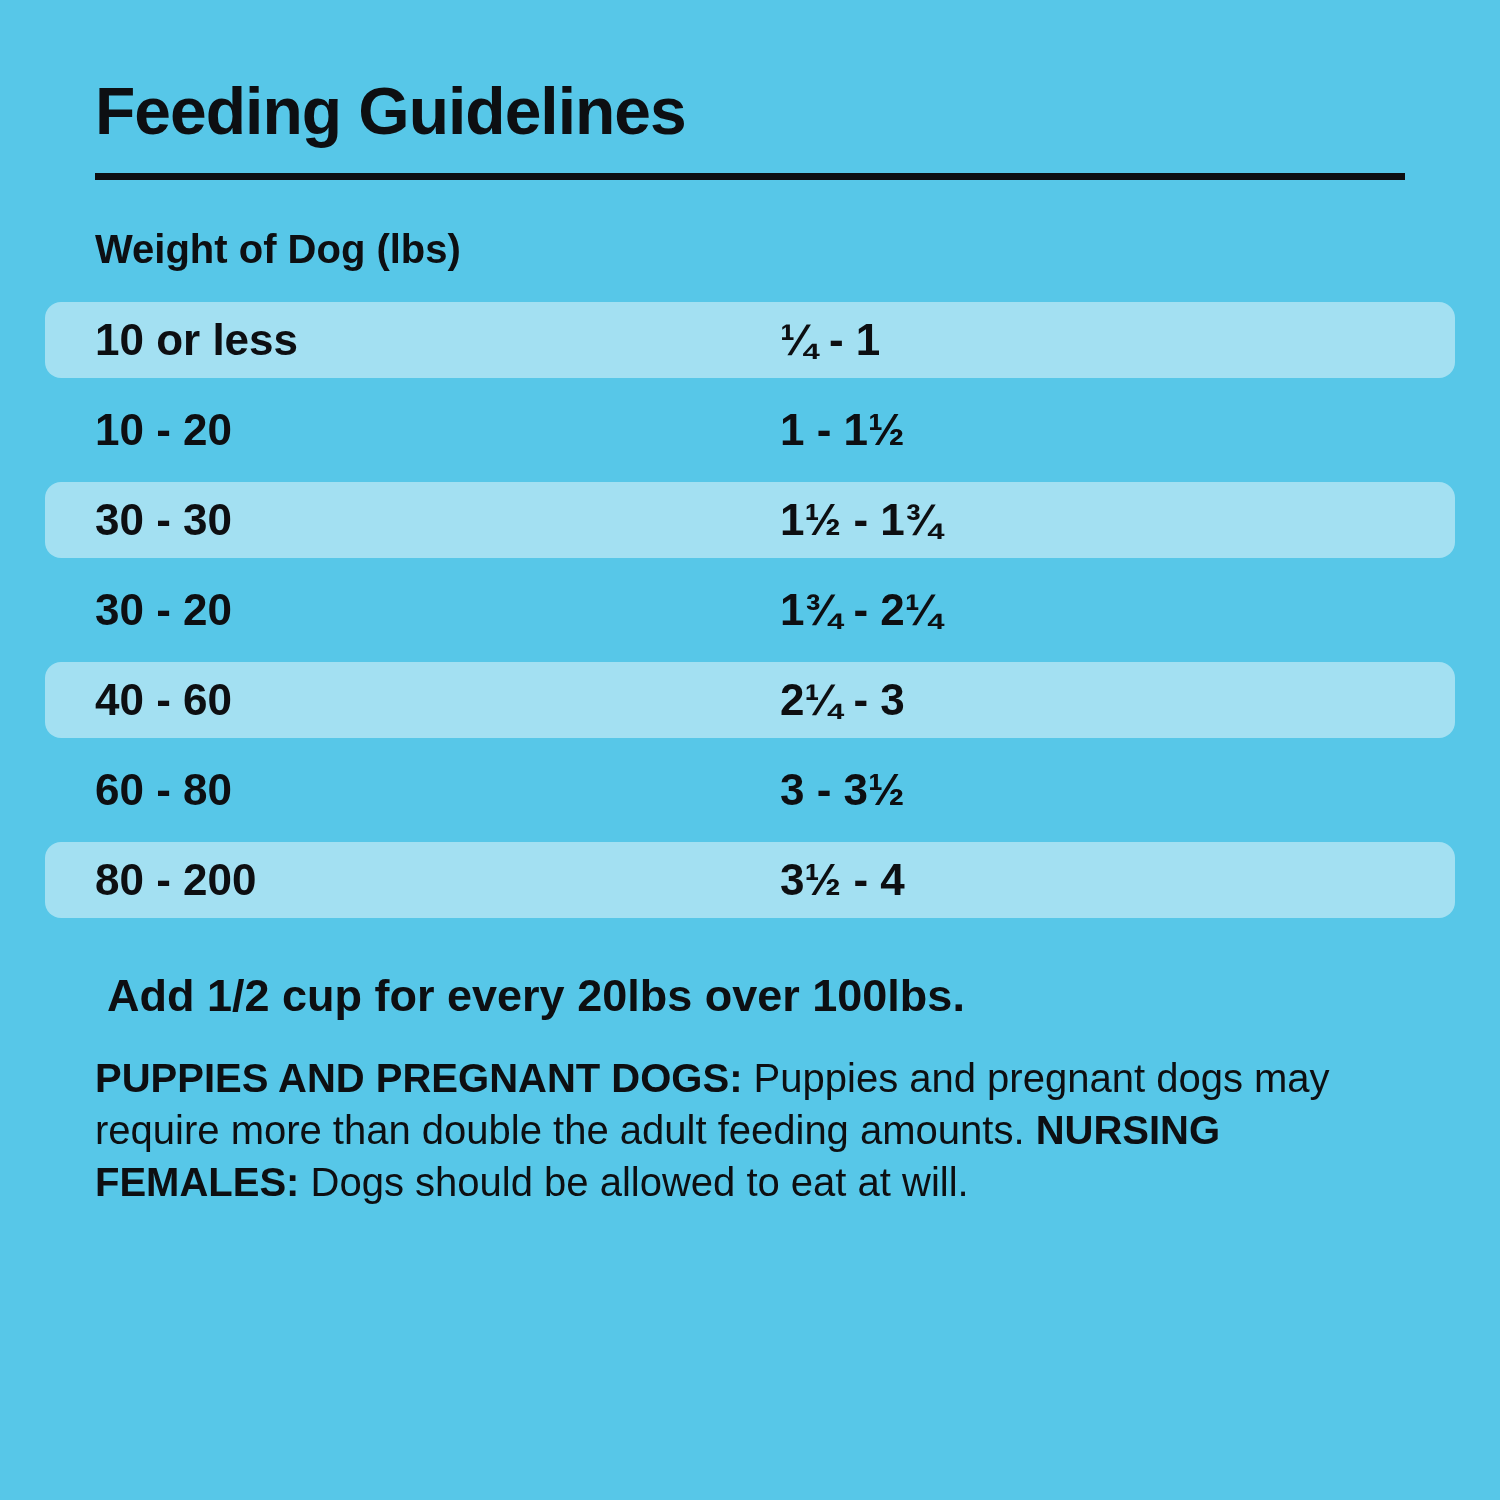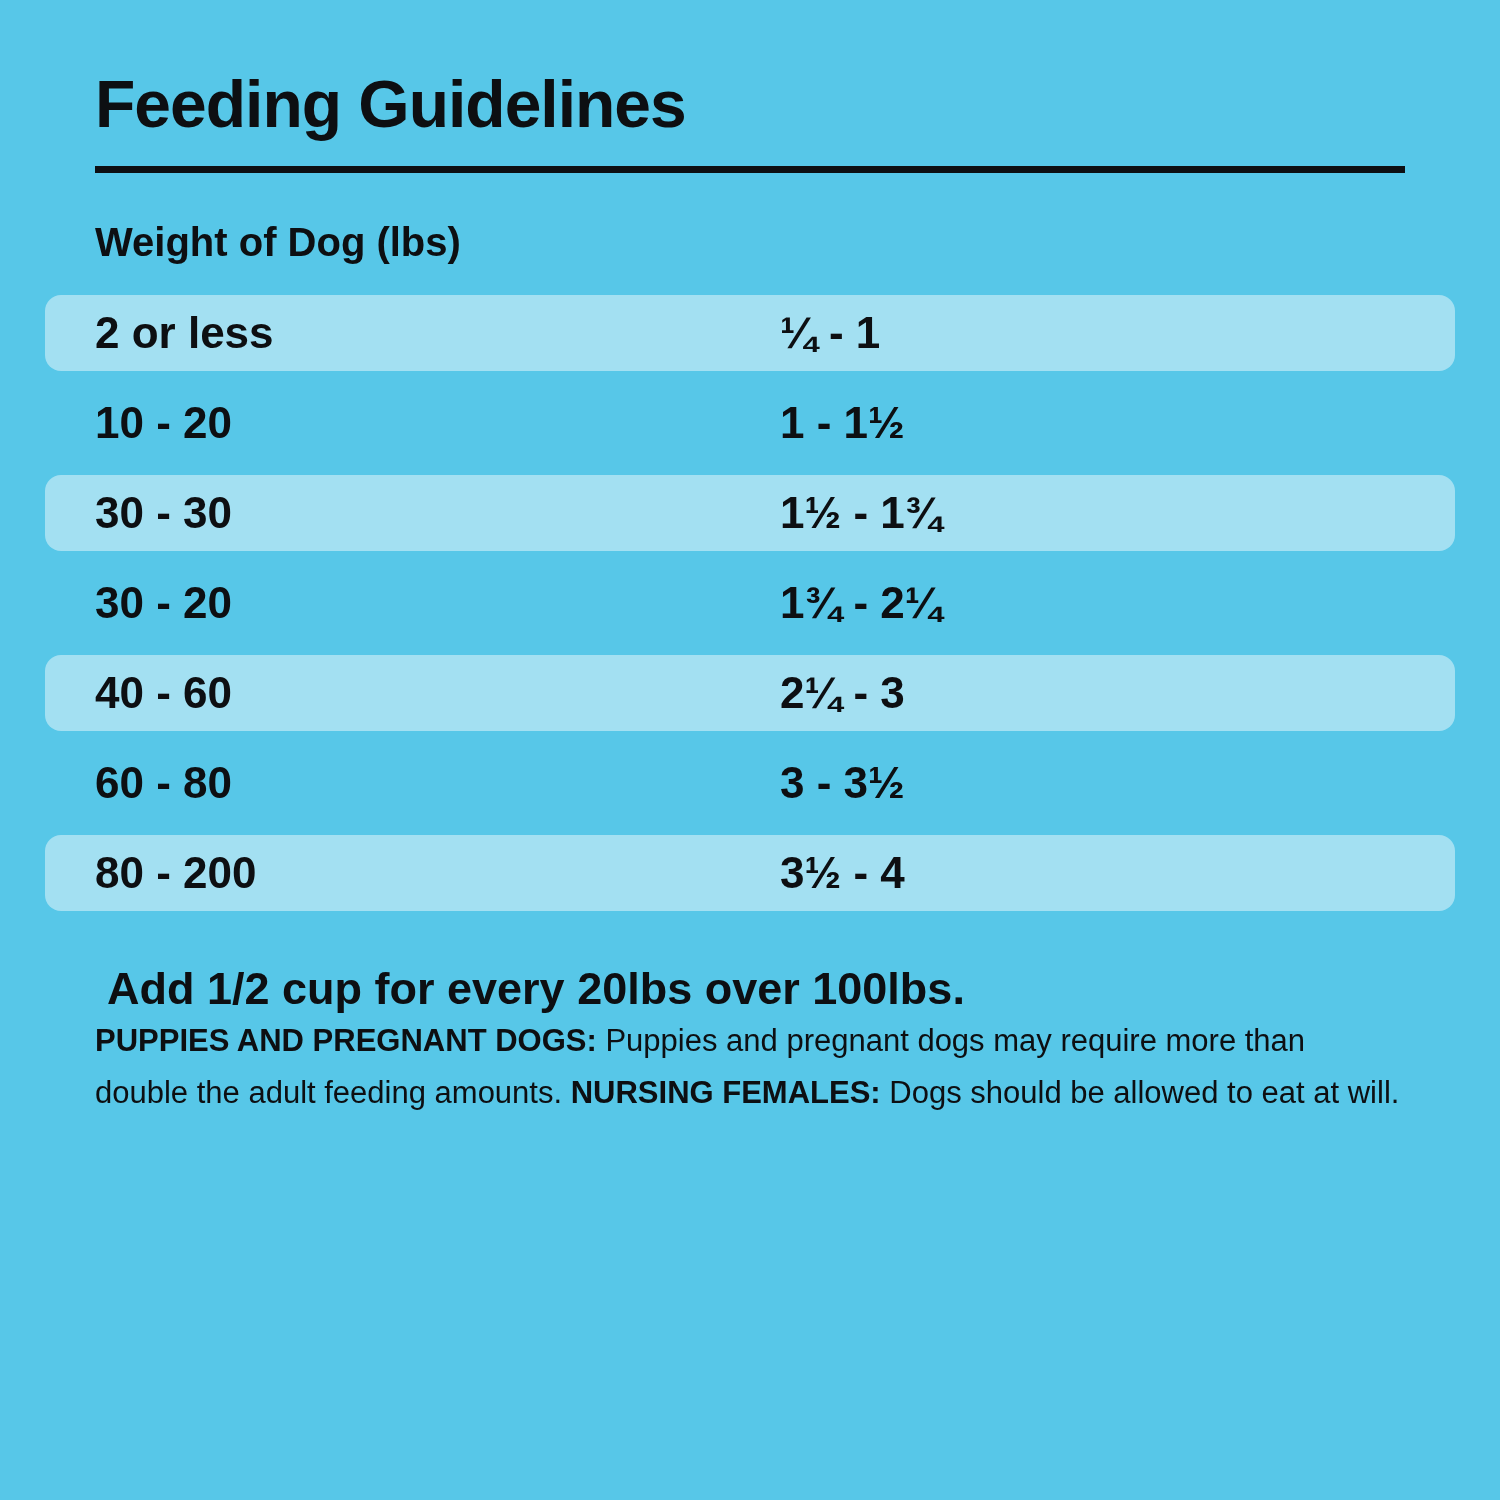--- a/index.html
+++ b/index.html
@@ -12,21 +12,21 @@
   .canvas {
     position: relative;
     width: 1500px;
     height: 1500px;
     background: var(--bg);
     color: var(--ink);
     font-family: "Liberation Sans", "DejaVu Sans", sans-serif;
     overflow: hidden;
   }
   .content {
-    padding: 0 95px;
+    padding: 7px 95px;
   }
   .page-title {
     padding-top: 68px;
     font-size: 66px;
     font-weight: bold;
     letter-spacing: -1px;
     line-height: 1.12;
   }
   .title-rule {
     margin-top: 24px;
@@ -60,21 +60,22 @@
     background: var(--band);
   }
   .note-over100 {
     margin-top: 52px;
     font-size: 45px;
     font-weight: bold;
     line-height: 1.15;
     margin-left: 12px;
   }
   .care-note {
-    font-size: 31px;
+    margin-top: 30px;
+    font-size: 40px;
     font-weight: normal;
     line-height: 52px;
     max-width: 1330px;
   }
   .care-note b {
     font-weight: bold;
   }
 </style>
 </head>
 <body>
@@ -85,21 +86,21 @@
     <div class="page-title">Feeding Guidelines</div>
 
     <div class="title-rule"></div>
 
     <div class="cols-header">
       <div>Weight of Dog (lbs)</div>
     </div>
 
     <div class="rows">
       <div class="row band">
-        <div>2 or less</div>
+        <div>10 or less</div>
         <div>¼ - 1</div>
       </div>
       <div class="row">
         <div>10 - 20</div>
         <div>1 - 1½</div>
       </div>
       <div class="row band">
         <div>30 - 30</div>
         <div>1½ - 1¾</div>
       </div>

